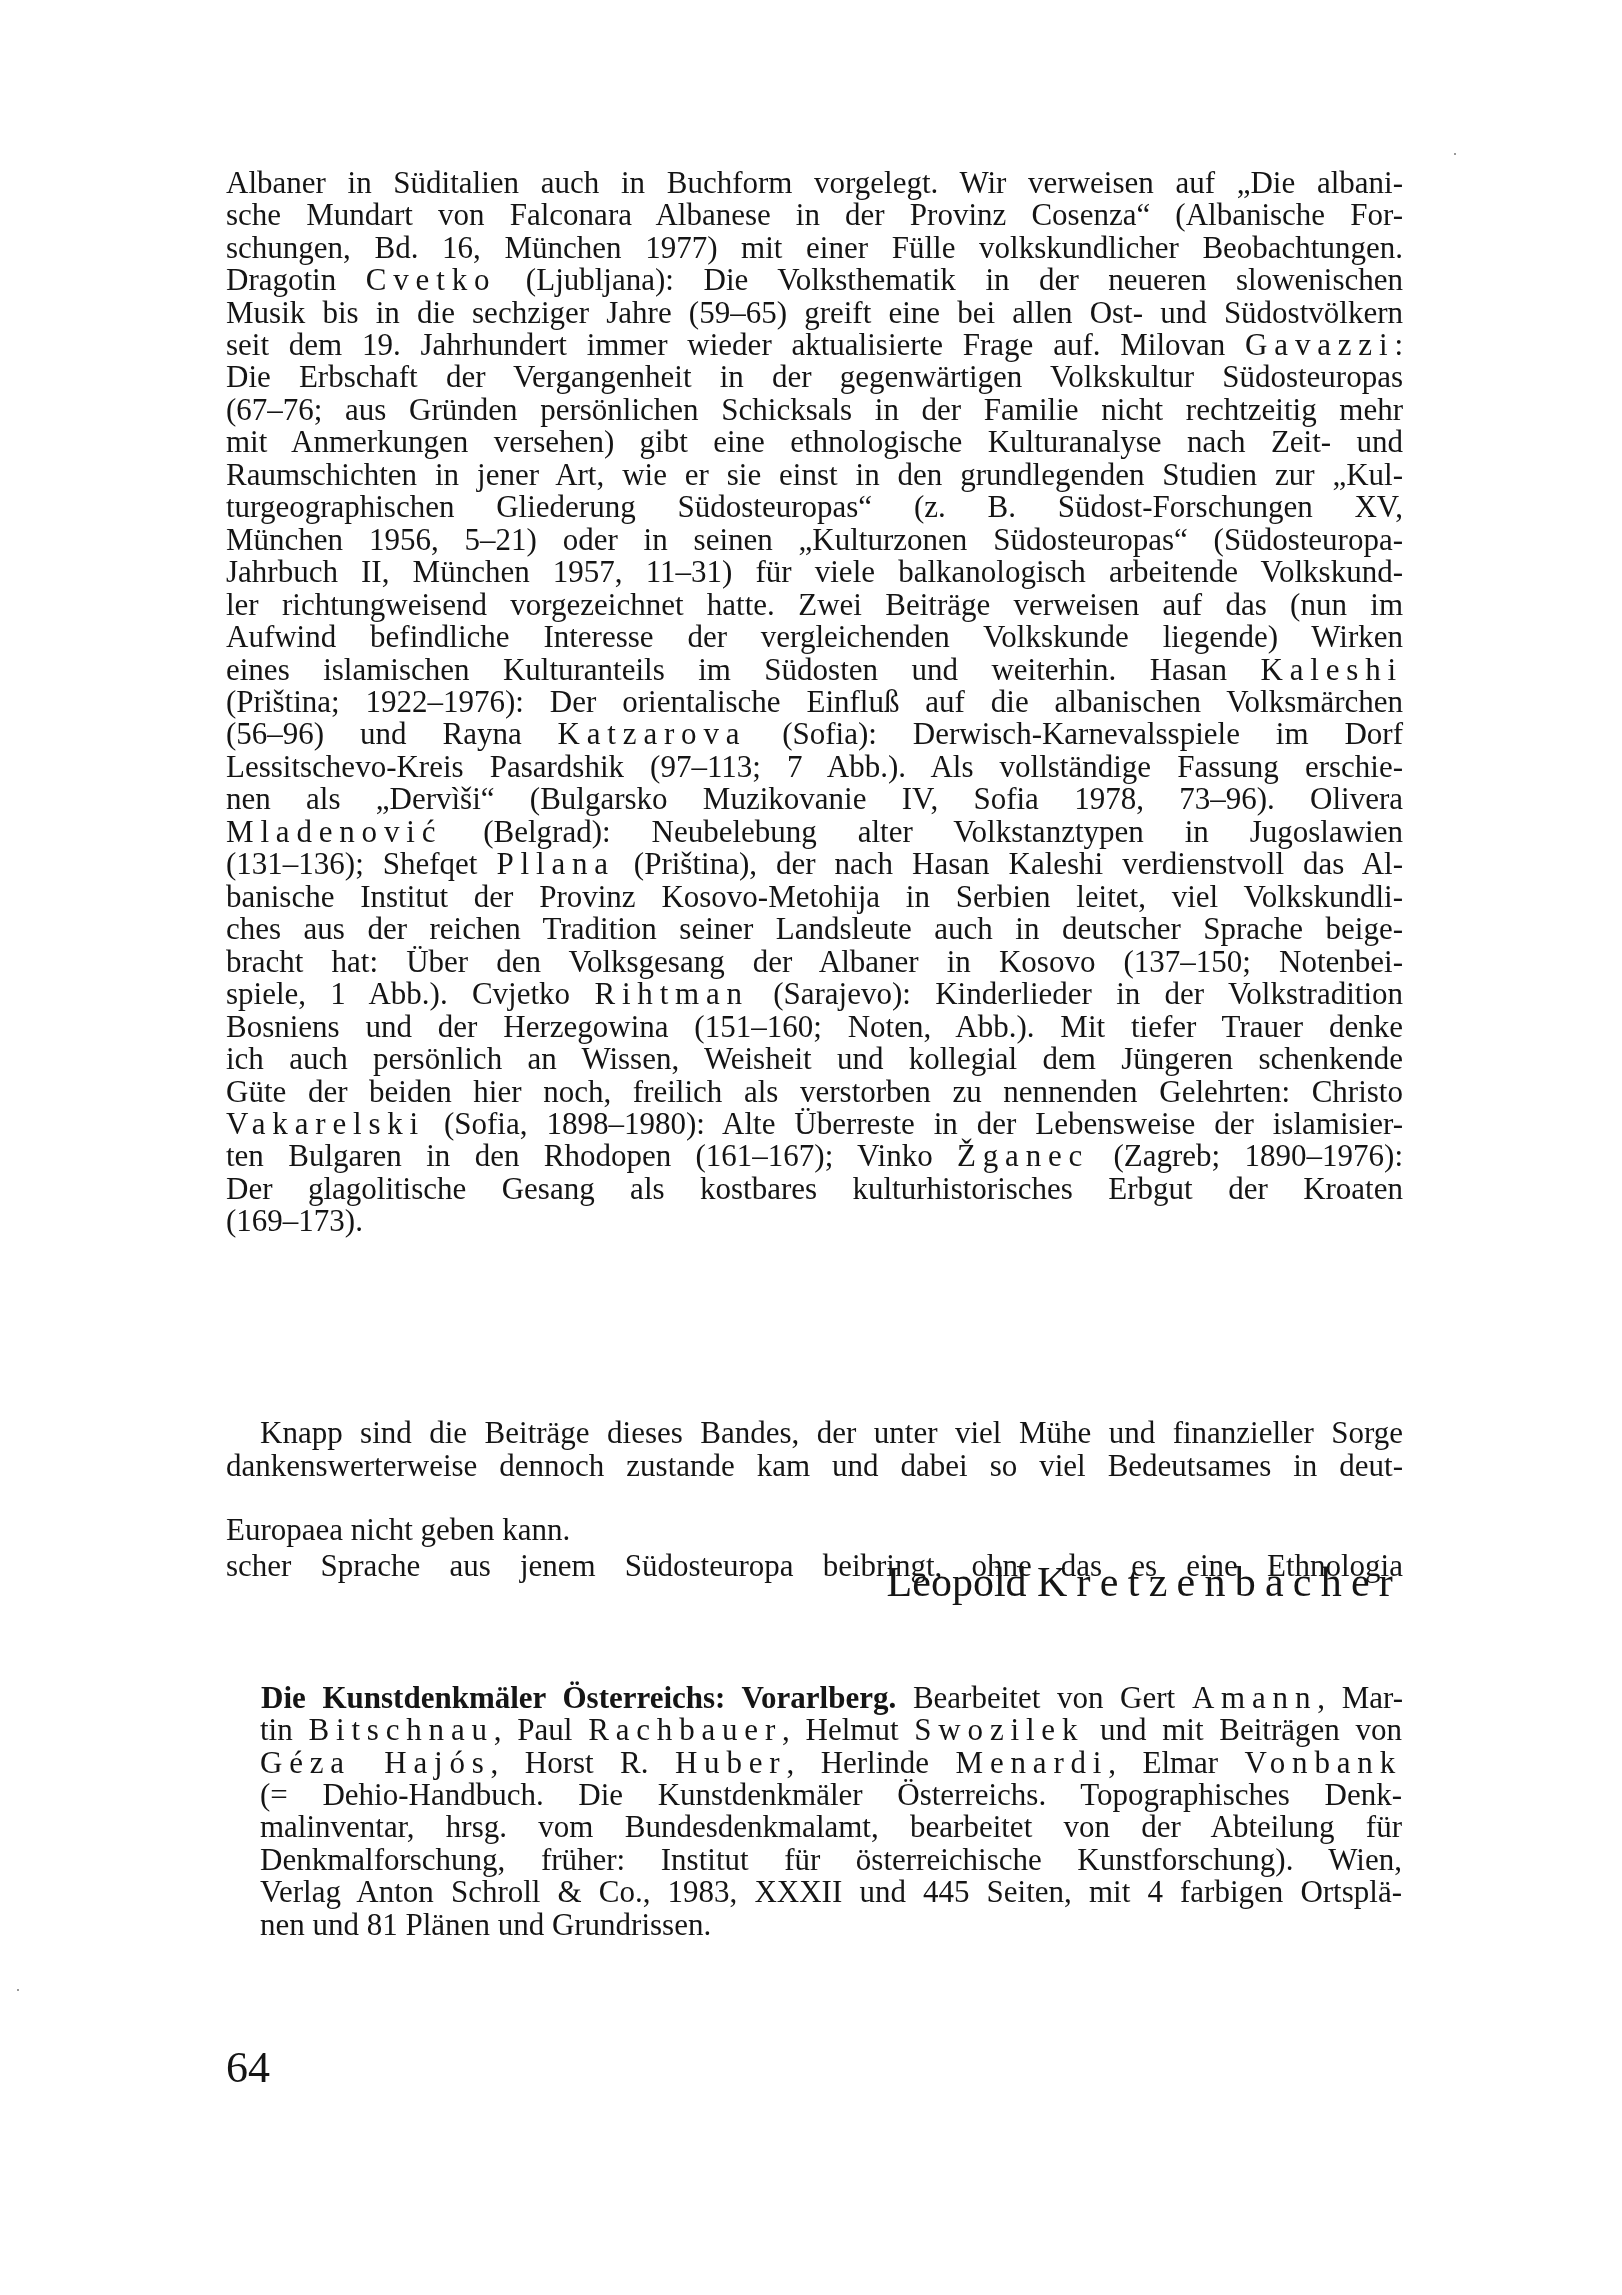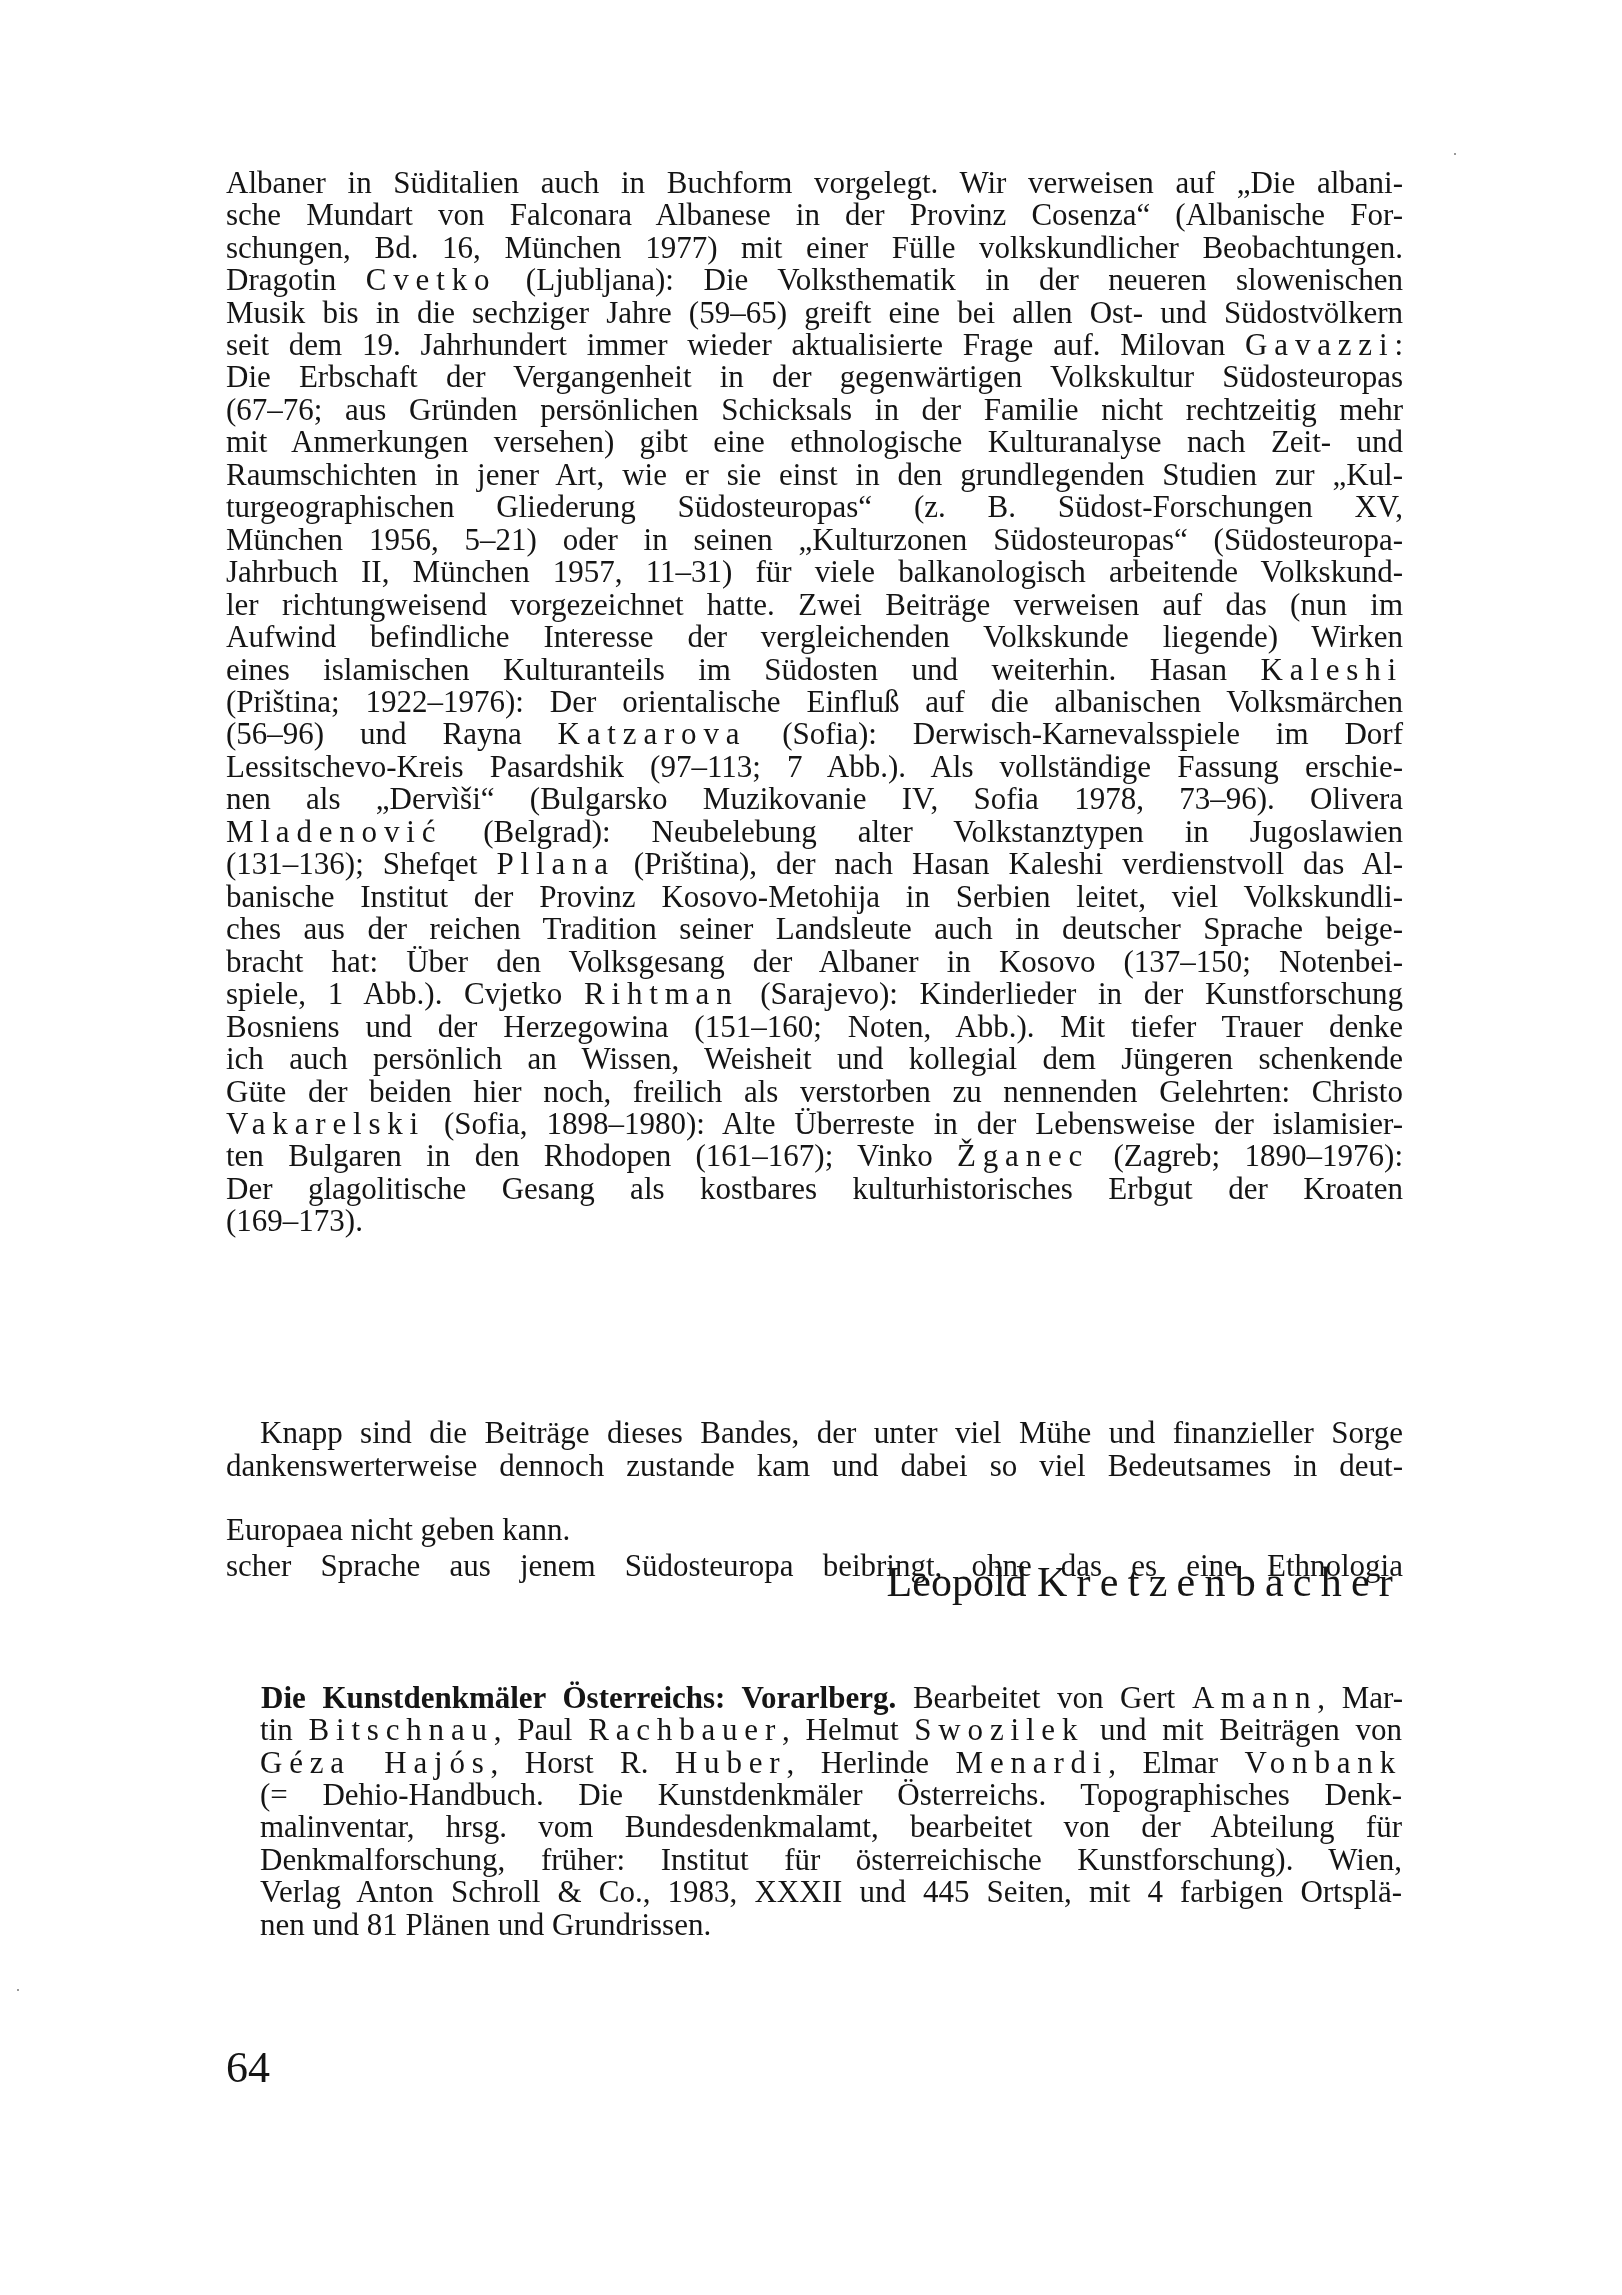--- a/index.html
+++ b/index.html
@@ -62,21 +62,21 @@
     <div class="line" style="top:652px"><span>eines islamischen Kulturanteils im Südosten und weiterhin. Hasan </span><span class="sp">Kaleshi</span><span></span></div>
     <div class="line" style="top:684px">(Priština; 1922–1976): Der orientalische Einfluß auf die albanischen Volksmärchen</div>
     <div class="line" style="top:716px"><span>(56–96) und Rayna </span><span class="sp">Katzarova</span><span> (Sofia): Derwisch-Karnevalsspiele im Dorf</span></div>
     <div class="line" style="top:749px">Lessitschevo-Kreis Pasardshik (97–113; 7 Abb.). Als vollständige Fassung erschie-</div>
     <div class="line" style="top:781px">nen als „Dervìši“ (Bulgarsko Muzikovanie IV, Sofia 1978, 73–96). Olivera</div>
     <div class="line" style="top:814px"><span></span><span class="sp">Mladenović</span><span> (Belgrad): Neubelebung alter Volkstanztypen in Jugoslawien</span></div>
     <div class="line" style="top:846px"><span>(131–136); Shefqet </span><span class="sp">Pllana</span><span> (Priština), der nach Hasan Kaleshi verdienstvoll das Al-</span></div>
     <div class="line" style="top:879px">banische Institut der Provinz Kosovo-Metohija in Serbien leitet, viel Volkskundli-</div>
     <div class="line" style="top:911px">ches aus der reichen Tradition seiner Landsleute auch in deutscher Sprache beige-</div>
     <div class="line" style="top:944px">bracht hat: Über den Volksgesang der Albaner in Kosovo (137–150; Notenbei-</div>
-    <div class="line" style="top:976px"><span>spiele, 1 Abb.). Cvjetko </span><span class="sp">Rihtman</span><span> (Sarajevo): Kinderlieder in der Kunstforschung</span></div>
+    <div class="line" style="top:976px"><span>spiele, 1 Abb.). Cvjetko </span><span class="sp">Rihtman</span><span> (Sarajevo): Kinderlieder in der Volkstradition</span></div>
     <div class="line" style="top:1009px">Bosniens und der Herzegowina (151–160; Noten, Abb.). Mit tiefer Trauer denke</div>
     <div class="line" style="top:1041px">ich auch persönlich an Wissen, Weisheit und kollegial dem Jüngeren schenkende</div>
     <div class="line" style="top:1074px">Güte der beiden hier noch, freilich als verstorben zu nennenden Gelehrten: Christo</div>
     <div class="line" style="top:1106px"><span></span><span class="sp">Vakarelski</span><span> (Sofia, 1898–1980): Alte Überreste in der Lebensweise der islamisier-</span></div>
     <div class="line" style="top:1138px"><span>ten Bulgaren in den Rhodopen (161–167); Vinko </span><span class="sp">Žganec</span><span> (Zagreb; 1890–1976):</span></div>
     <div class="line" style="top:1171px">Der glagolitische Gesang als kostbares kulturhistorisches Erbgut der Kroaten</div>
     <div class="line last" style="top:1203px">(169–173).</div>
   </div>
 
   <div>

